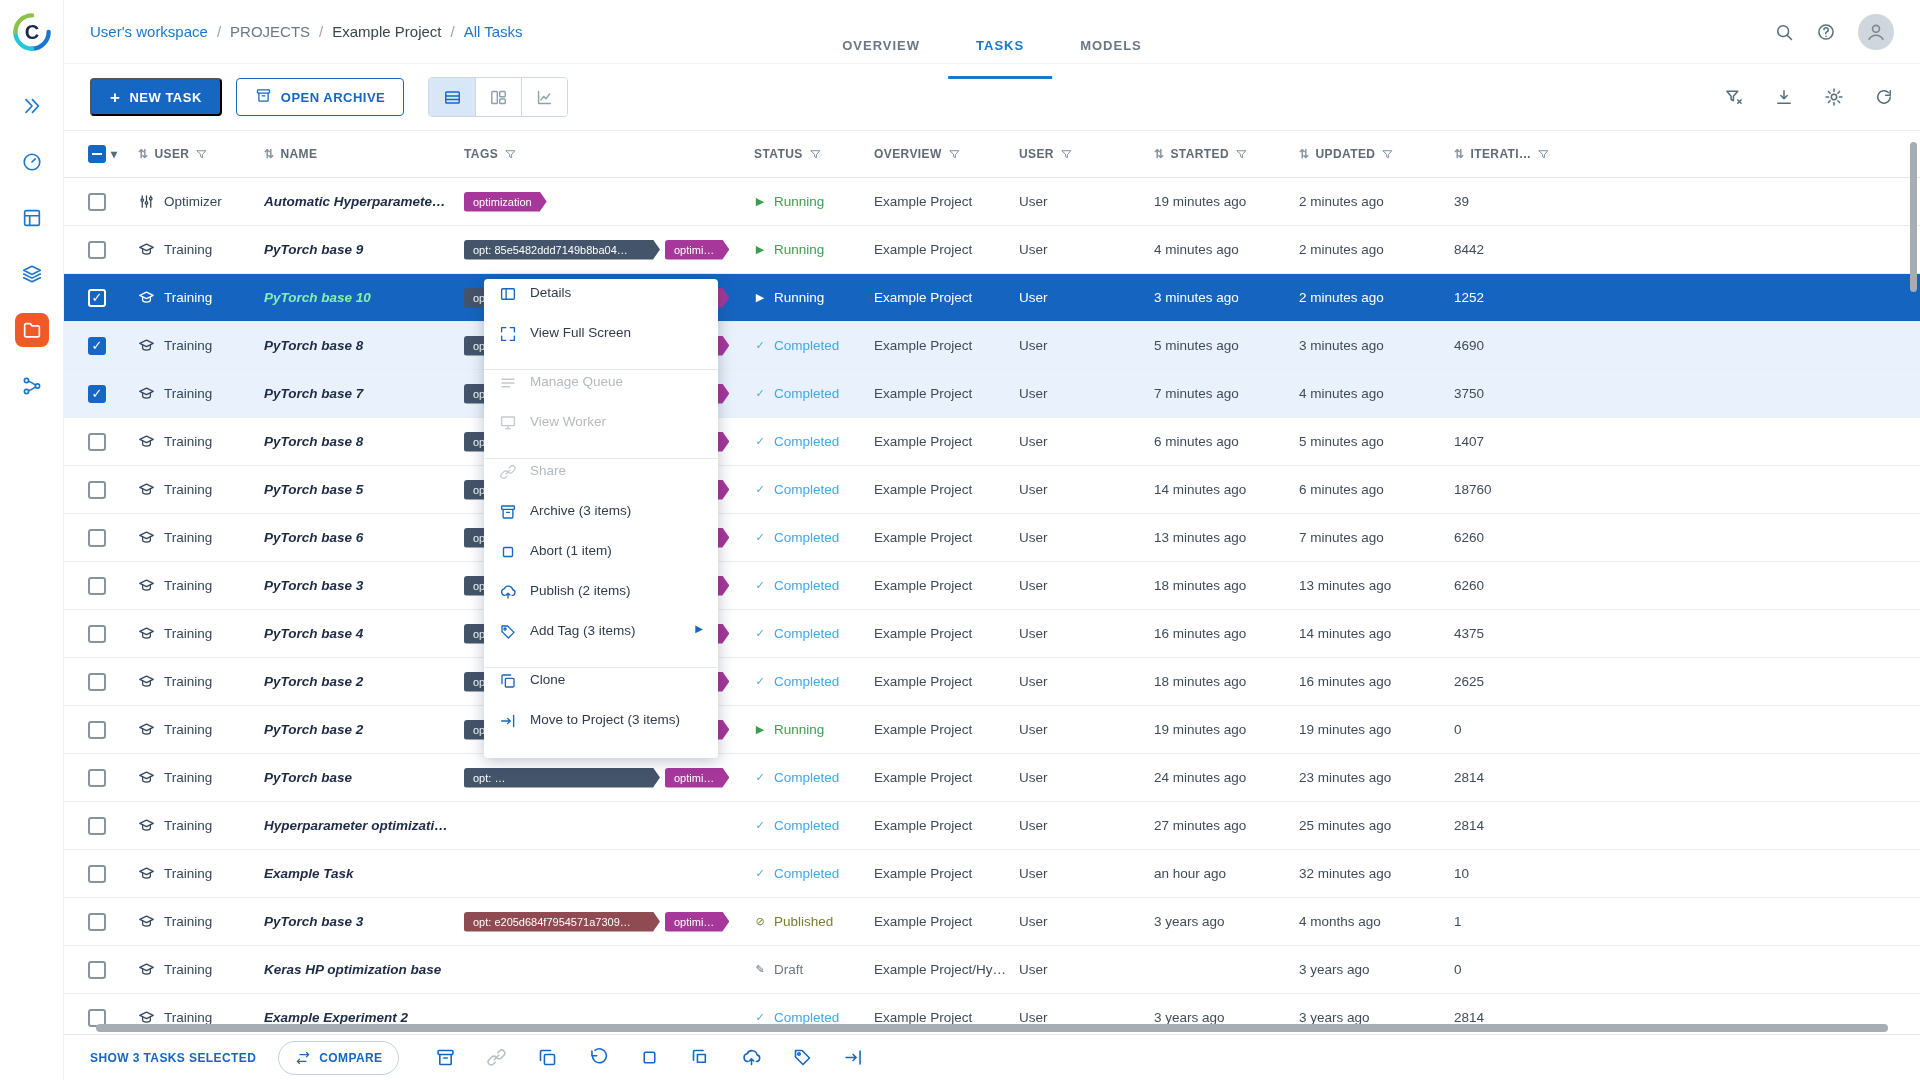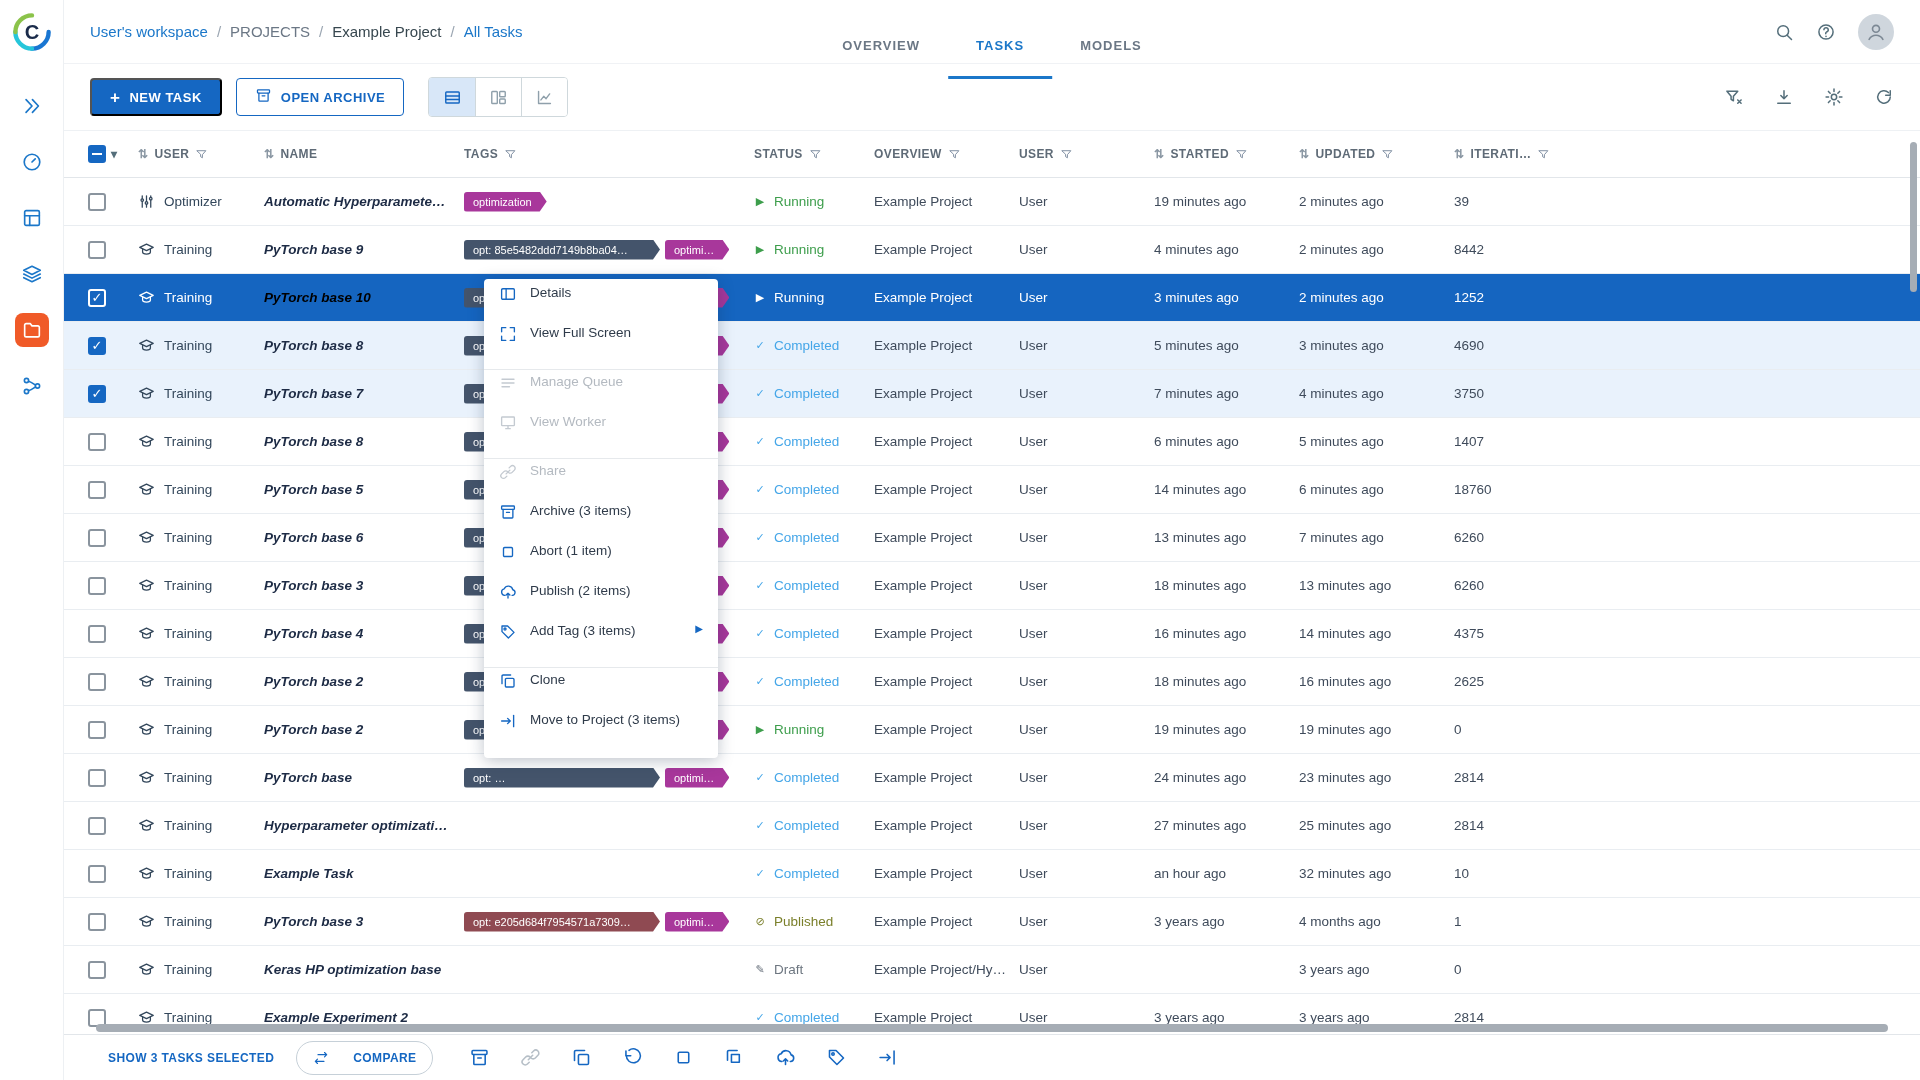--- a/index.html
+++ b/index.html
@@ -59,21 +59,21 @@
   .cell { padding-left:10px; white-space:nowrap; overflow:hidden; text-overflow:ellipsis; }
   .cell.sel { padding-left:24px; display:flex; align-items:center; }
   .cb { width:18px; height:18px; border:2px solid #8a949e; border-radius:3px; background:#fff; display:inline-flex; align-items:center; justify-content:center; cursor:pointer; flex:none; }
   .cb.checked { background:#1567c2; border-color:#1567c2; color:#fff; font-size:13px; line-height:1; }
   .cb.indet { background:#1567c2; border-color:#1567c2; color:#fff; }
   .cb .dash { width:10px; height:2px; background:#fff; display:block; }
   .row.selected .cb { border-color:#fff; background:transparent; color:#fff; }
   .type-cell { display:flex; align-items:center; gap:9px; color:#33475b; }
   .row.selected .type-cell { color:#fff; }
   .name { font-style:italic; font-weight:bold; color:#1d2b45; }
-  .row.selected .name { color:#000000; }
+  .row.selected .name { color:#86efac; }
   .tags-cell { display:flex; align-items:flex-end; gap:5px; overflow:hidden; }
   .pill { height:20px; display:inline-flex; align-items:center; padding:0 15px 0 9px; font-size:11px; color:#fff; clip-path:polygon(0 0,calc(100% - 7px) 0,100% 50%,calc(100% - 7px) 100%,0 100%); border-radius:3px 0 0 3px; white-space:nowrap; overflow:hidden; flex:none; }
   .pill.fixed { width:196px; }
   .pill.slate { background:#44546b; }
   .pill.magenta { background:#a8379b; }
   .pill.maroon { background:#8f4a52; }
   .st { display:flex; align-items:center; gap:8px; }
   .st .ic { font-size:11px; width:12px; text-align:center; }
   .st.running { color:#3d9e4c; }
   .st.completed { color:#45a6e8; }
@@ -81,22 +81,22 @@
   .st.draft { color:#6d7680; }
   .row.selected .st { color:#fff; }
 
   
   .hscroll { position:absolute; left:14px; right:14px; bottom:48px; height:8px; z-index:7; }
   .hscroll .thumb { height:8px; width:98%; margin-left:1%; background:#a6adb5; border-radius:4px; cursor:grab; }
   .vscroll { position:absolute; right:3px; top:142px; width:7px; height:150px; background:#a6adb5; border-radius:4px; z-index:7; cursor:grab; }
 
   
   .footer { height:46px; border-top:1px solid #e2e6ea; background:#fff; display:flex; align-items:center; padding:0 26px; gap:22px; z-index:6; }
-  .sel-text { color:#1567c2; font-size:12px; font-weight:bold; letter-spacing:.4px; cursor:pointer; white-space:nowrap;margin-left:18px; }
-  .compare-btn { height:34px; border:1px solid #c6d0d8; border-radius:17px; display:flex; align-items:center; gap:24px; padding:0 16px; color:#1567c2; font-size:12px; font-weight:bold; letter-spacing:.4px; cursor:pointer; background:#fff; }
+  .sel-text { color:#1567c2; font-size:12px; font-weight:bold; letter-spacing:.4px; cursor:pointer; white-space:nowrap; }
+  .compare-btn { height:34px; border:1px solid #c6d0d8; border-radius:17px; display:flex; align-items:center; gap:8px; padding:0 16px; color:#1567c2; font-size:12px; font-weight:bold; letter-spacing:.4px; cursor:pointer; background:#fff; }
   .footer-actions { display:flex; align-items:center; gap:30px; margin-left:14px; }
   .f-act { color:#1567c2; display:flex; cursor:pointer; }
   .f-act.disabled { color:#b6bfc7; cursor:default; }
 
   
   .context-menu { position:absolute; left:484px; top:279px; width:234px; background:#fff; border-radius:4px; box-shadow:0 3px 16px rgba(20,40,70,.28); padding:6px 0; z-index:30; }
   .menu-item { height:40px; display:flex; align-items:flex-start; gap:13px; padding:0 15px; font-size:13.5px; color:#2f3b4a; cursor:pointer; white-space:nowrap; }
   .menu-item .mi-icon { color:#1567c2; display:flex; flex:none; }
   .menu-item.disabled { color:#b4bac1; cursor:default; }
   .menu-item.disabled .mi-icon { color:#c4cad1; }

